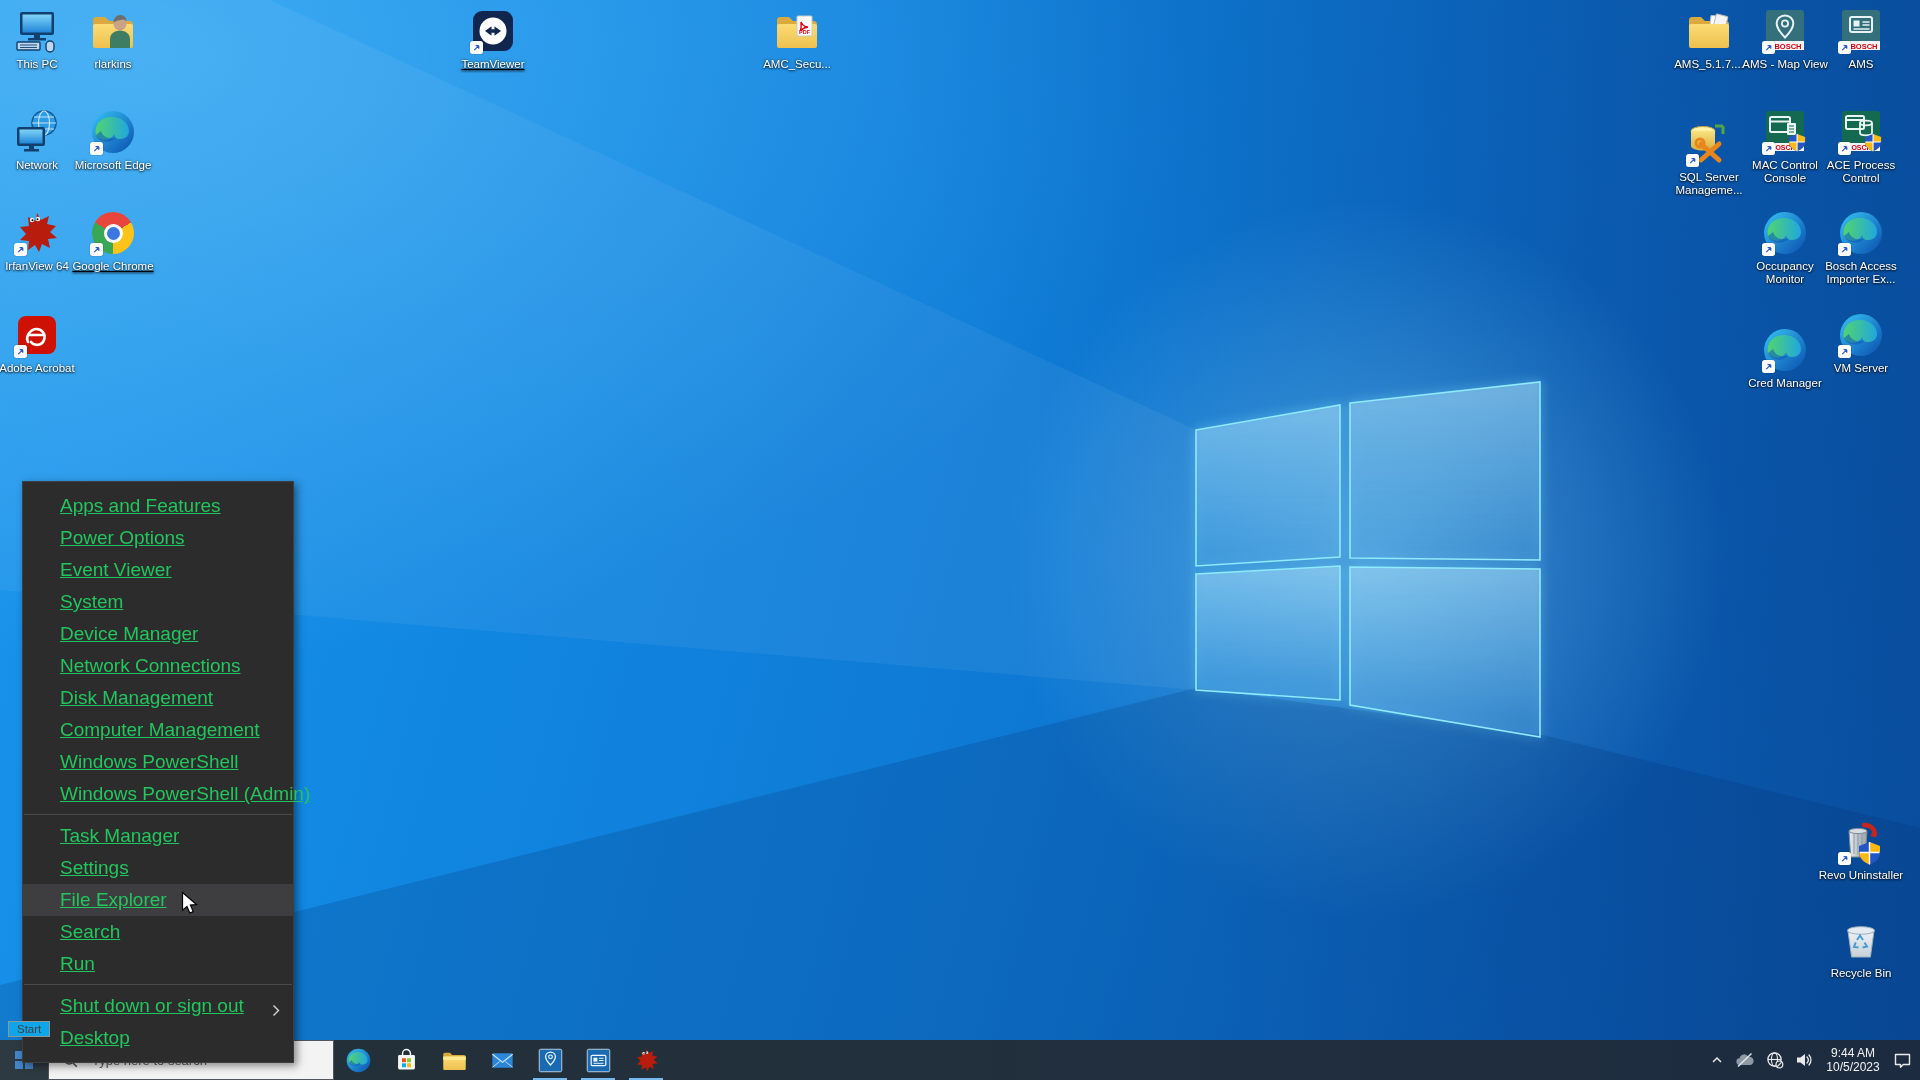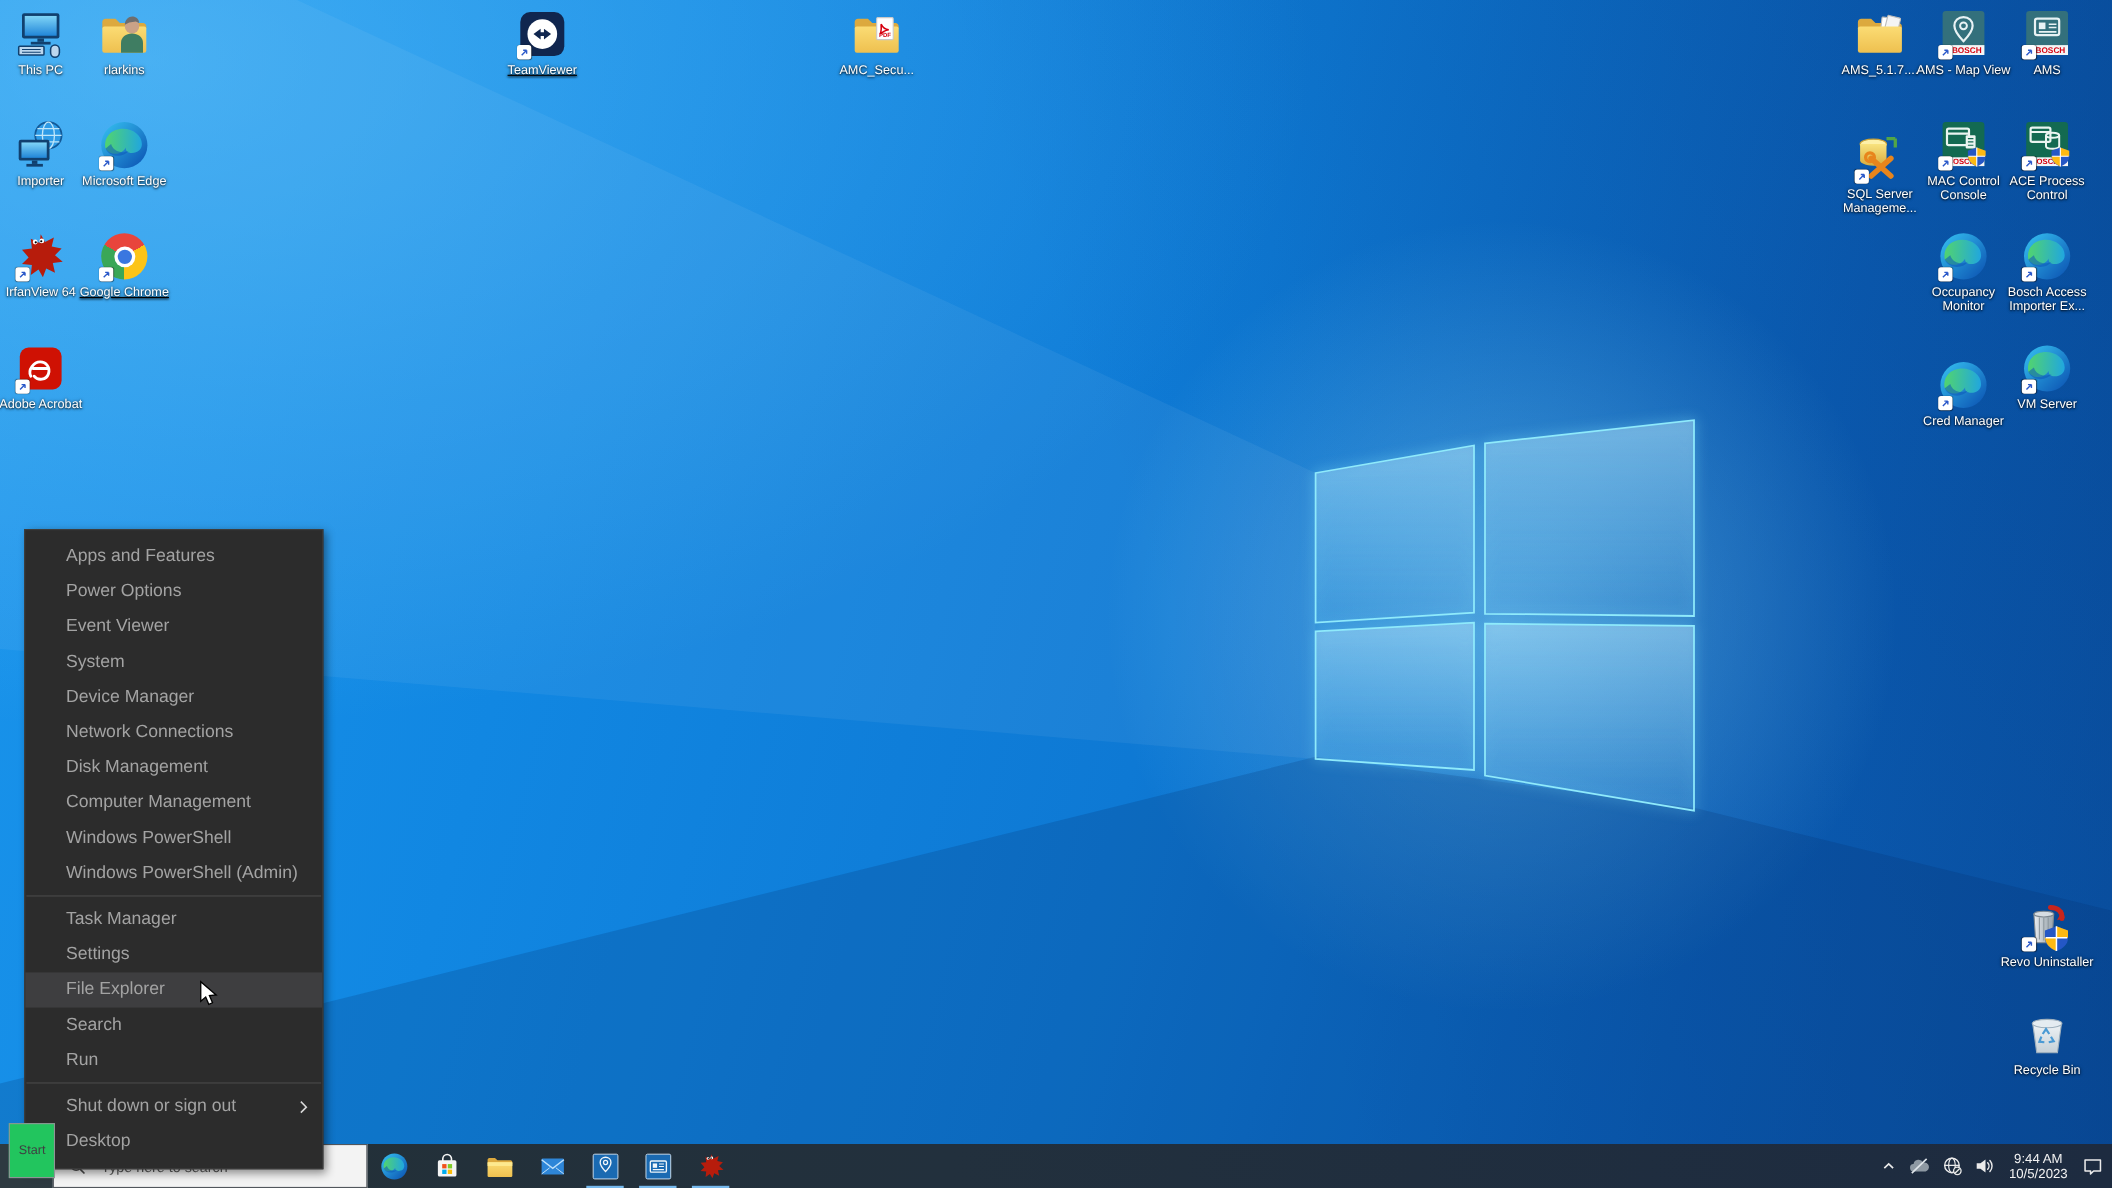--- a/index.html
+++ b/index.html
@@ -27,21 +27,21 @@
   .sc{position:absolute;left:1px;bottom:1px;width:13px;height:13px;background:#fff;border-radius:2.5px;
     display:flex;align-items:center;justify-content:center;box-shadow:0 0 1px rgba(0,0,0,.6);}
   .chrome{position:absolute;inset:3px;border-radius:50%;
     background:conic-gradient(from -60deg,#e8453c 0 120deg,#fcc418 0 240deg,#3aa757 0 360deg);}
   .chromehub{position:absolute;left:50%;top:50%;width:19px;height:19px;margin:-9.5px 0 0 -9.5px;border-radius:50%;background:#fff;}
   .chromecore{position:absolute;inset:3px;border-radius:50%;background:#3a77e0;}
   
   .winx{position:absolute;left:22px;top:481px;width:272px;padding:8px 0;z-index:40;
     background:var(--menu-bg,#2c2c2c);border:1px solid #3e3e3e;box-shadow:3px 3px 8px rgba(0,0,0,.45);}
   .mi{height:32px;display:flex;align-items:center;padding-left:37px;position:relative;
-    font-size:16px;color:#a3a3a3;white-space:nowrap;}
+    font-size:19px;color:#22c55e;white-space:nowrap;text-decoration:underline;}
   .mi.hl{background:var(--menu-hl,#3e3e40);}
   .msep{height:1px;background:#4a4a4a;margin:4px 1px 5px 1px;}
   .mi .sub{position:absolute;right:13px;top:10px;}
   
   .taskbar{position:absolute;left:0;top:1040px;width:1920px;height:40px;z-index:30;
     background:linear-gradient(90deg,var(--tb-l,#233037) 0%,#22303d 45%,var(--tb-r,#1d2b40) 100%);}
   .startbtn{position:absolute;left:0;top:0;width:48px;height:40px;display:flex;align-items:center;justify-content:center;background:rgba(255,255,255,.05);}
   .winflag{display:grid;grid-template-columns:8px 8px;grid-template-rows:8px 8px;gap:1.5px;}
   .winflag span{background:var(--start-blue,#4585c9);}
   .searchbox{position:absolute;left:48px;top:0;width:286px;height:40px;background:var(--search-bg,#f3f3f3);
@@ -49,22 +49,22 @@
   .searchbox input{flex:1;border:none;outline:none;background:transparent;font-size:13px;color:#5a5a5a;font-family:inherit;}
   .searchbox input::placeholder{color:#5a5a5a;opacity:1;}
   .apps{position:absolute;left:334px;top:0;height:40px;display:flex;}
   .app{width:48px;height:40px;display:flex;align-items:center;justify-content:center;position:relative;}
   .app .aic{width:27px;height:27px;}
   .app.running::after{content:"";position:absolute;left:7px;right:7px;bottom:0;height:2px;background:var(--accent,#76b9ed);}
   .tray{position:absolute;right:0;top:0;height:40px;display:flex;align-items:center;gap:11px;padding:16px 8px;}
   .trayic{display:flex;align-items:center;justify-content:center;}
   .clock{font-size:12px;line-height:14.5px;color:#f2f2f2;text-align:center;min-width:58px;}
   
-  .tooltip{position:absolute;left:8px;top:1021px;z-index:55;background:#22c55e;border:1px solid #8f9496;
-    color:#3f4042;font-size:11.5px;padding:18px 8px;}
+  .tooltip{position:absolute;left:8px;top:1021px;z-index:55;background:#0ea5e9;border:1px solid #8f9496;
+    color:#3f4042;font-size:11.5px;padding:1px 8px;}
   .cursor{position:absolute;left:181px;top:891px;z-index:70;pointer-events:none;}
 </style>
 </head>
 <body>
 
 <svg width="0" height="0" style="position:absolute" aria-hidden="true">
   <defs>
     <linearGradient id="g_scr" x1="0" y1="0" x2="0" y2="1">
         <stop offset="0" stop-color="#7fd4f7"></stop>
         <stop offset="1" stop-color="#2186d8"></stop>
@@ -140,21 +140,21 @@
     <div class="dicon" style="left: -9px; top: 108px;">
       <div class="ic"><svg width="100%" height="100%" viewBox="0 0 48 48">
           <circle cx="31" cy="15" r="12" fill="#2e9be6" stroke="#135a98" stroke-width="1.6"></circle>
           <ellipse cx="31" cy="15" rx="5.5" ry="12" fill="none" stroke="#bfe6fa" stroke-width="1.2"></ellipse>
           <path d="M19 15h24M21 9h20M21 21h20" stroke="#bfe6fa" stroke-width="1.2"></path>
           <rect x="4" y="19" width="28" height="19" rx="2" fill="#11406f"></rect>
           <rect x="6.5" y="21.5" width="23" height="14" fill="url(#g_scr)"></rect>
           <rect x="16" y="38" width="5" height="3" fill="#11406f"></rect>
           <rect x="11" y="41" width="15" height="2.5" fill="#11406f"></rect>
         </svg></div>
-      <div class="lbl">Importer</div>
+      <div class="lbl">Network</div>
     </div>
     <div class="dicon" style="left: 67px; top: 108px;">
       <div class="ic"><svg width="100%" height="100%" viewBox="0 0 48 48">
           <circle cx="24" cy="24" r="21" fill="url(#g_edge1)"></circle>
           <path d="M7 27c-2-10 5-18 16-18 9 0 17 6 17 14 0 5-4 8-9 8-4 0-6-2-5.5-5-4 7-14 8-18.5 1z" fill="url(#g_edge2)" opacity="0.95"></path>
           <path d="M7 27c3 8 16 9 21 2-6 3-14 1-16-6z" fill="#0d58b8" opacity="0.55"></path>
         </svg><span class="sc">
           <svg width="9" height="9" viewBox="0 0 12 12">
             <path d="M3 9.5L9 3.5M9 3.5H4.8M9 3.5v4.2" stroke="#2b59c9" stroke-width="1.7" fill="none"></path>
           </svg>

